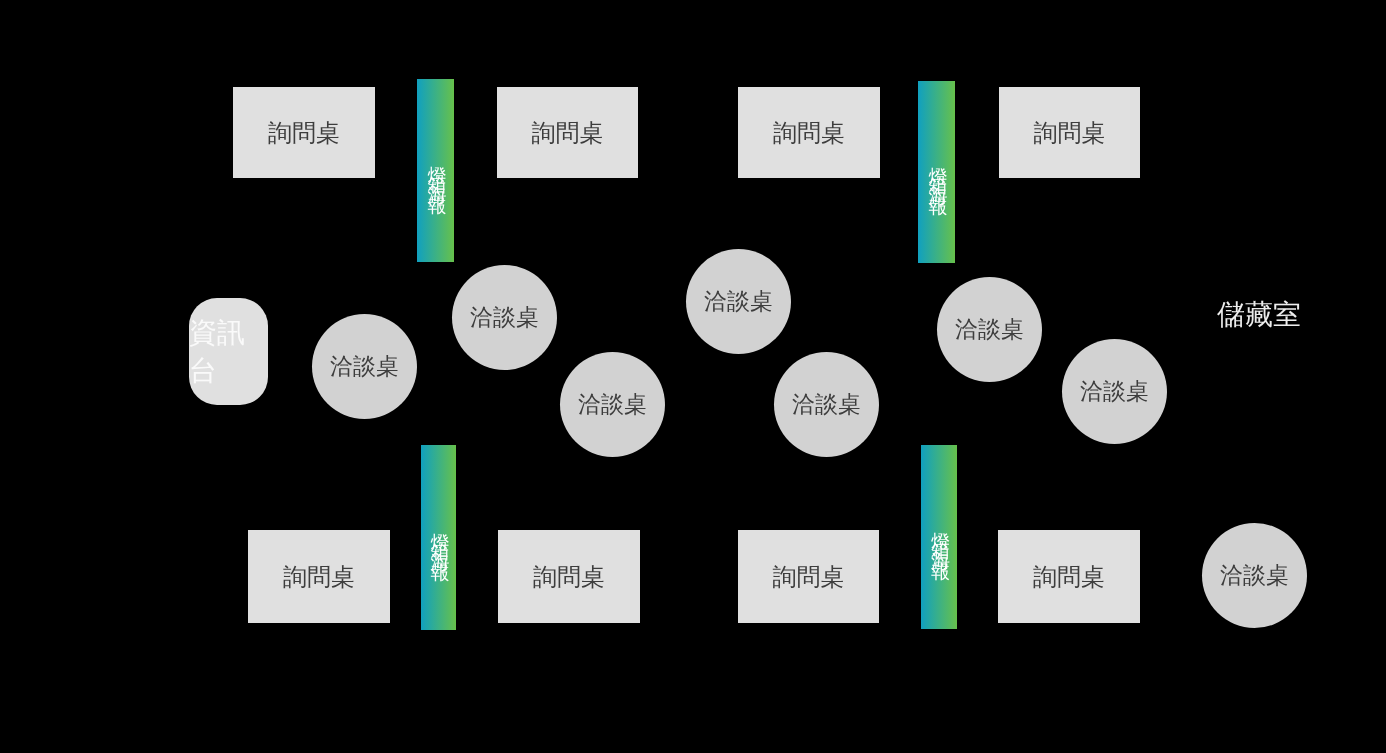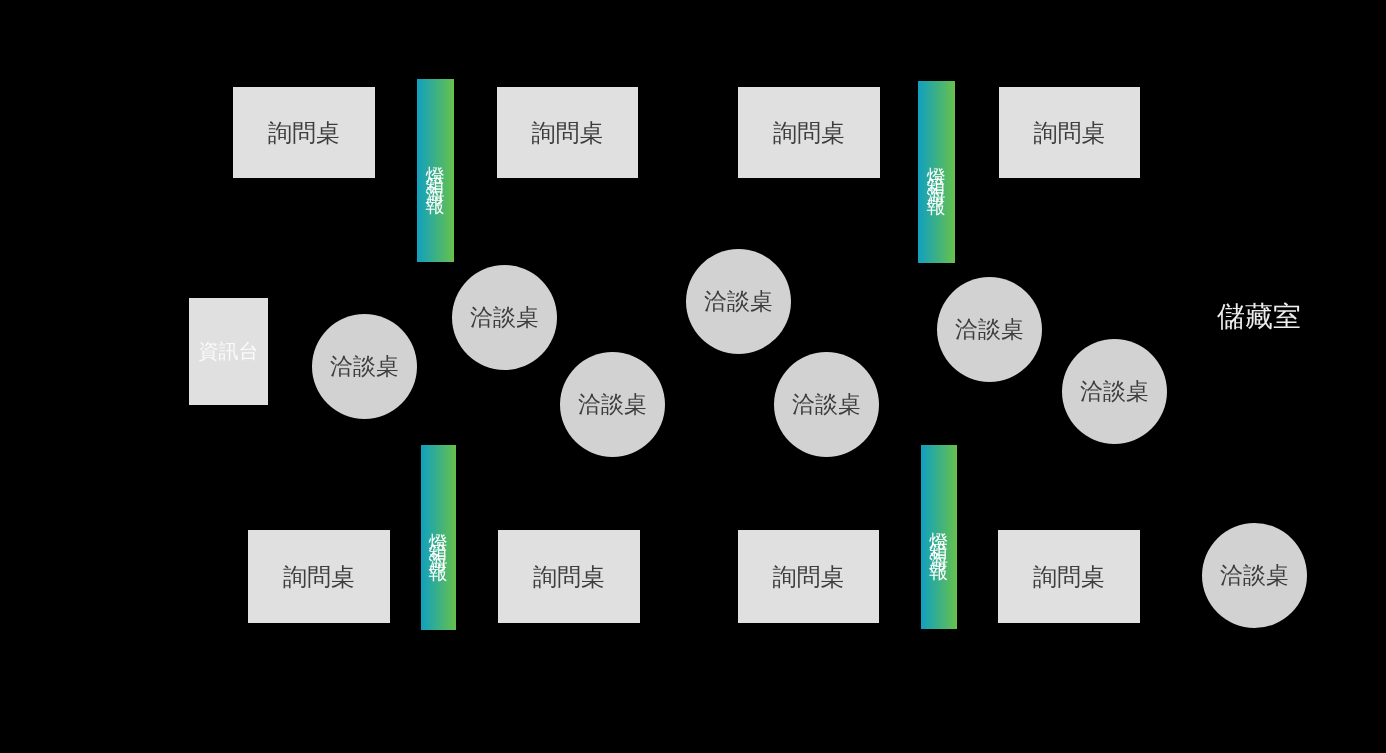--- a/index.html
+++ b/index.html
@@ -1,20 +1,20 @@
 <!DOCTYPE html>
 <html style="--background: #000000; --desk-fill: #e0e0e0; --desk-text: #3d3d3d; --table-fill: #d2d2d2; --table-text: #3d3d3d; --info-desk-fill: #e0e0e0; --info-desk-text: #fafafa; --poster-gradient-left: #10a0c0; --poster-gradient-right: #67c14b; --poster-text: #ffffff; --storage-text: #ededed;"><head>
 <meta charset="utf-8">
 <style>
   html,body { margin:0; padding:0; background:#000; }
   .canvas {
     position:relative;
     width:1386px; height:753px;
     background: var(--background, #000000);
-    font-family: Liberation Sans, sans-serif;
+    font-family: Liberation Mono, monospace;
     overflow:hidden;
   }
   .desk {
     position:absolute;
     background: var(--desk-fill, #e0e0e0);
     color: var(--desk-text, #3d3d3d);
     display:flex; align-items:center; justify-content:center;
     font-size:24px;
   }
   .round-table {
@@ -37,21 +37,22 @@
     color: var(--poster-text, #ffffff);
     font-size:19px;
     letter-spacing:10px;
     line-height:1;
   }
   .info-desk {
     position:absolute;
     background: var(--info-desk-fill, #e0e0e0);
     color: var(--info-desk-text, #fafafa);
     display:flex; align-items:center; justify-content:center;
-    font-size:20px;
+    font-size:28px;
+    border-radius:28px;
   }
   .storage-label {
     position:absolute;
     color: var(--storage-text, #ededed);
     font-size:28px;
     line-height:1.1;
   }
 </style>
 </head>
 <body>

